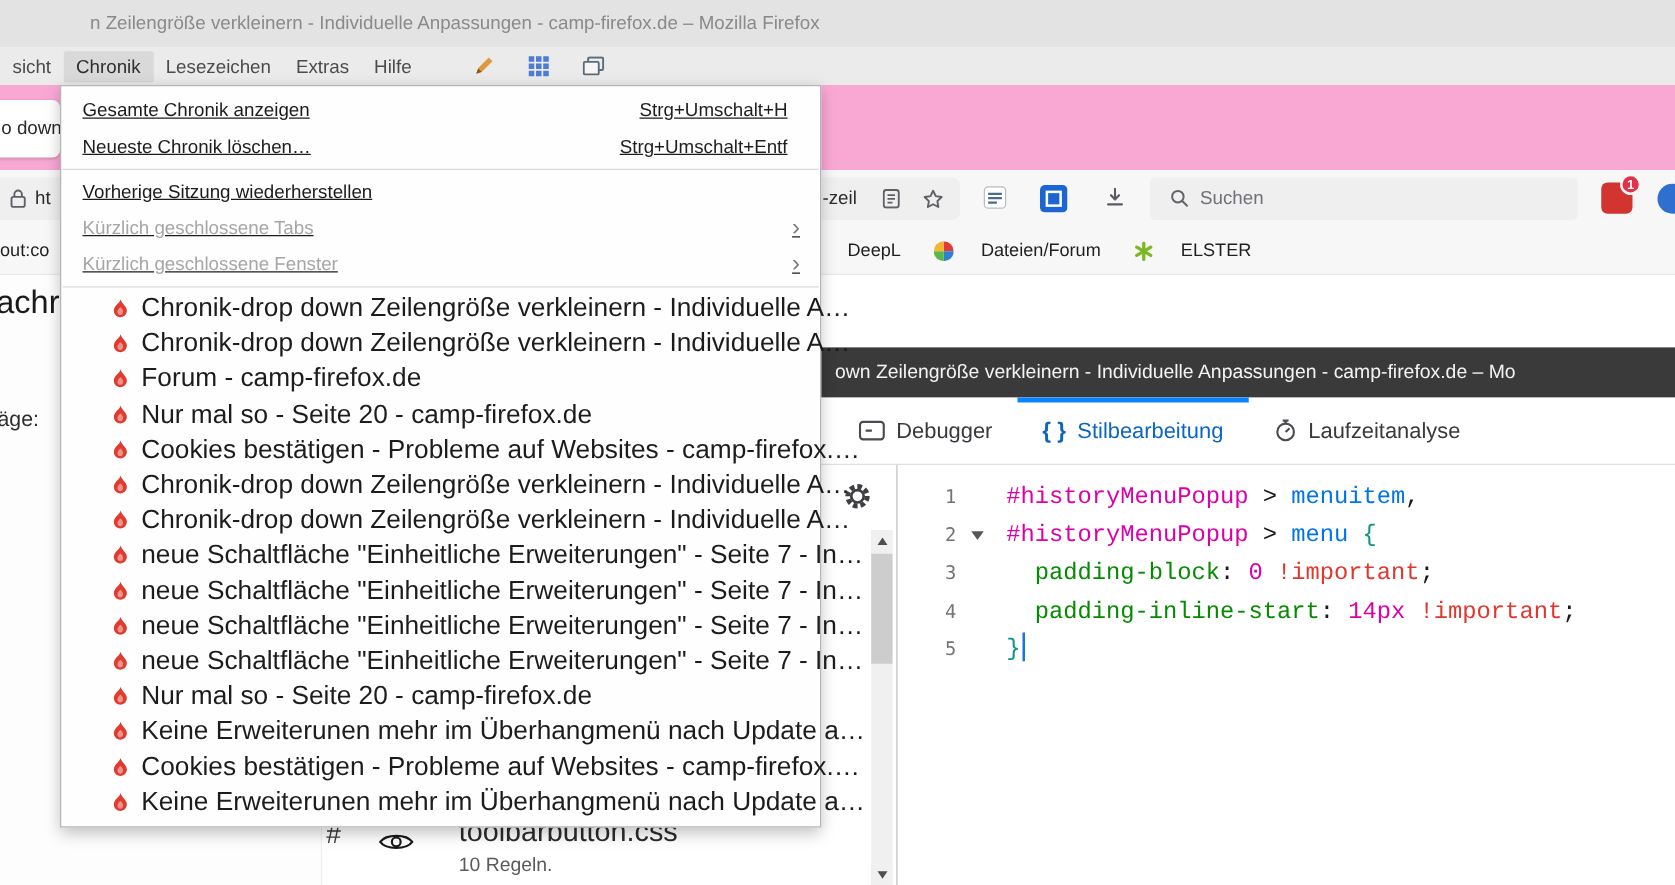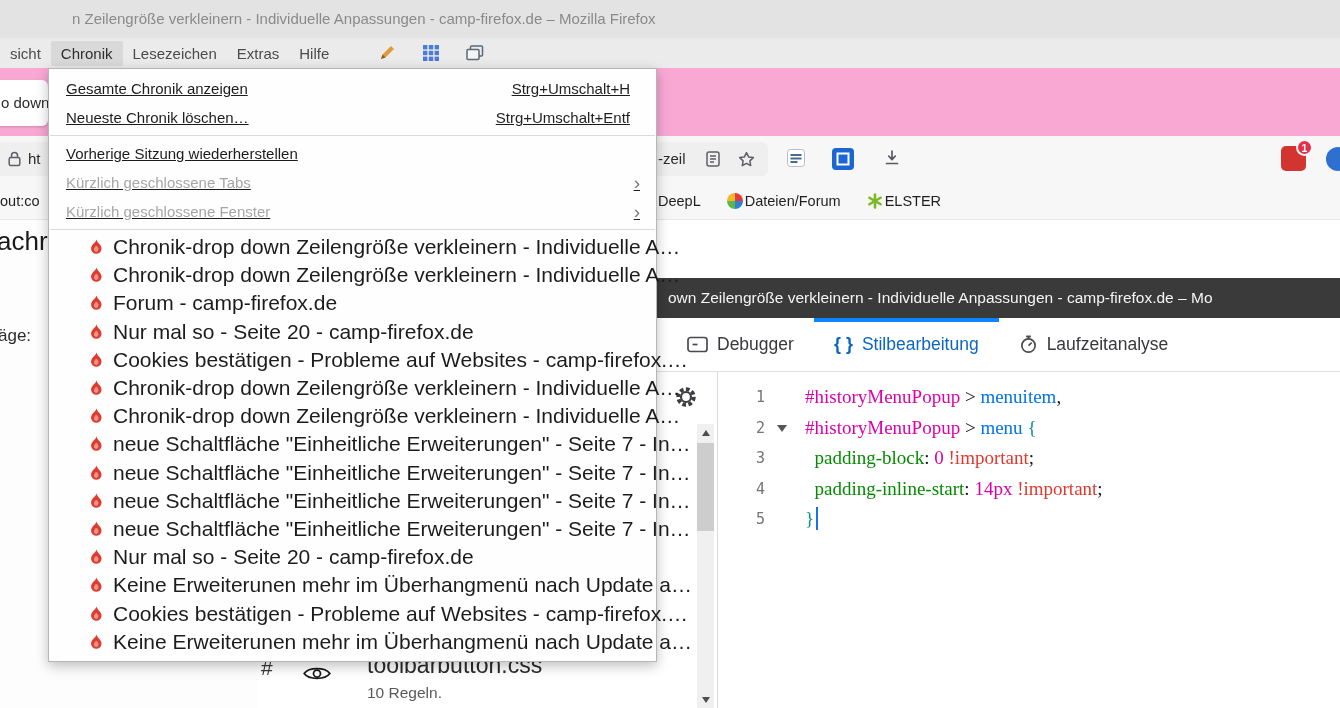--- a/index.html
+++ b/index.html
@@ -33,21 +33,21 @@
 .searchbar{position:absolute;left:920px;top:6px;width:342px;height:34px;background:#efeff0;border-radius:4px;}
 .sb-mag{position:absolute;left:16px;top:9px;}
 .sb-ph{position:absolute;left:40px;top:0;line-height:34px;font-size:15px;color:#70707a;}
 .nv-extRed{position:absolute;left:1281px;top:10px;width:25px;height:25px;background:#d23430;border-radius:5px;}
 .badge{position:absolute;left:15px;top:-7px;min-width:17px;height:17px;border-radius:9px;background:var(--badge_red,#e5304a);border:2px solid #f7f7f8;color:#fff;font-size:10.5px;font-weight:700;display:flex;align-items:center;justify-content:center;padding:0 2px;}
 .nv-extCut{position:absolute;left:1326px;top:11px;width:24px;height:24px;border-radius:50%;background:#2e6fd0;}
 
 .bmbar{position:absolute;left:0;top:182px;width:100%;height:38px;background:#f7f7f8;border-bottom:1px solid #e8e8e9;}
 .bm-frag{position:absolute;left:0;top:0;line-height:38px;font-size:14.5px;color:#1f1f1f;}
 .bm-items{position:absolute;left:640px;top:0;height:38px;display:flex;align-items:center;gap:26px;}
-.bm-item{display:flex;align-items:center;gap:2px;font-size:14.5px;color:#1f1f1f;white-space:nowrap;}
+.bm-item{display:flex;align-items:center;gap:22px;font-size:14.5px;color:#1f1f1f;white-space:nowrap;}
 .bm-icon{display:flex;align-items:center;}
 
 .page-left{position:absolute;left:0;top:220px;width:257px;height:488px;background:#fdfdfd;}
 .pg-a{position:absolute;left:-3px;top:6px;font-size:26px;color:#1a1a1a;white-space:nowrap;}
 .pg-b{position:absolute;left:-2px;top:106px;font-size:17px;color:#2d2d2d;white-space:nowrap;}
 
 
 .devtools{position:absolute;left:257px;top:278px;width:1083px;height:430px;background:#a3a3a3;z-index:10;}
 .dt-title{position:absolute;left:0;top:0;width:100%;height:40px;background:#3a3a3a;overflow:hidden;}
 .dt-title span{position:absolute;left:411px;top:0;line-height:40px;font-size:15.5px;color:#f4f4f4;white-space:nowrap;}
@@ -73,21 +73,21 @@
 .sheet-eye{position:absolute;left:46px;top:293px;}
 .sheet-name{position:absolute;left:110px;top:280px;font-size:23px;color:#2b2b2b;white-space:nowrap;text-align:center;}
 .sheet-rules{position:absolute;left:110px;top:312px;font-size:15.5px;color:#5a5a5a;white-space:nowrap;}
 .dt-divider{position:absolute;left:460px;top:0;width:1px;height:100%;background:#dcdcde;}
 .dt-editor{position:absolute;left:461px;top:0;right:0;height:100%;background:#fff;}
 .gutter{position:absolute;left:0;top:10px;width:73px;}
 .gut-line{position:relative;height:30.5px;}
 .gut-num{position:absolute;right:26px;top:0;line-height:30.5px;font-family:"DejaVu Sans Mono",monospace;font-size:15px;color:#747474;}
 .fold{position:absolute;right:4px;top:12px;width:0;height:0;border-left:5px solid transparent;border-right:5px solid transparent;border-top:7px solid #57575b;}
 .codepane{position:absolute;left:87px;top:10px;right:0;}
-.code-line{height:30.5px;line-height:30.5px;font-family:Liberation Serif, serif;font-size:19px;white-space:pre;}
+.code-line{height:30.5px;line-height:30.5px;font-family:Liberation Mono, monospace;font-size:19px;white-space:pre;}
 .tok-pln{color:var(--code_plain,#18181a);}
 .tok-sel{color:var(--code_selector,#dd00a9);}
 .tok-tag{color:var(--code_tag,#0074e8);}
 .tok-prop{color:var(--code_property,#058b00);}
 .tok-num{color:var(--code_number,#dd00a9);}
 .tok-imp{color:var(--code_important,#e0382e);}
 .tok-brace{color:var(--code_brace,#0d9488);}
 .caret{display:inline-block;width:2px;height:23px;background:#1673e6;vertical-align:-5px;margin-left:2px;}
 
 
@@ -174,20 +174,27 @@
           <path d="M4.5 7 h11 M4.5 10.5 h11 M4.5 14 h7" stroke="#4a6b8c" stroke-width="1.8"></path>
         </svg></span>
     <span class="nv-extBlue"><svg width="22" height="22" viewBox="0 0 22 22">
           <rect width="22" height="22" rx="4" fill="#1b66d2"></rect>
           <rect x="5.5" y="5.5" width="11" height="11" fill="none" stroke="#fff" stroke-width="2"></rect>
         </svg></span>
     <span class="nv-down"><svg width="16" height="16" viewBox="0 0 16 16">
           <path d="M8 1 V9.2 M4.8 6.2 L8 9.6 11.2 6.2" fill="none" stroke="#5a5a60" stroke-width="1.7" stroke-linecap="round" stroke-linejoin="round"></path>
           <path d="M2.5 13.5 h11" stroke="#5a5a60" stroke-width="1.7" stroke-linecap="round"></path>
         </svg></span>
+    <div class="searchbar">
+      <span class="sb-mag"><svg width="15" height="15" viewBox="0 0 15 15">
+            <circle cx="6.3" cy="6.3" r="4.6" fill="none" stroke="#63636a" stroke-width="1.6"></circle>
+            <line x1="9.8" y1="9.8" x2="13.6" y2="13.6" stroke="#63636a" stroke-width="1.6" stroke-linecap="round"></line>
+          </svg></span>
+      <span class="sb-ph">Suchen</span>
+    </div>
     <span class="nv-extRed">
       <span class="badge">1</span>
     </span>
     <span class="nv-extCut"></span>
   </div>
 
   <div class="bmbar">
     <span class="bm-frag">out:co</span>
     <div class="bm-items">
         <div class="bm-item">

